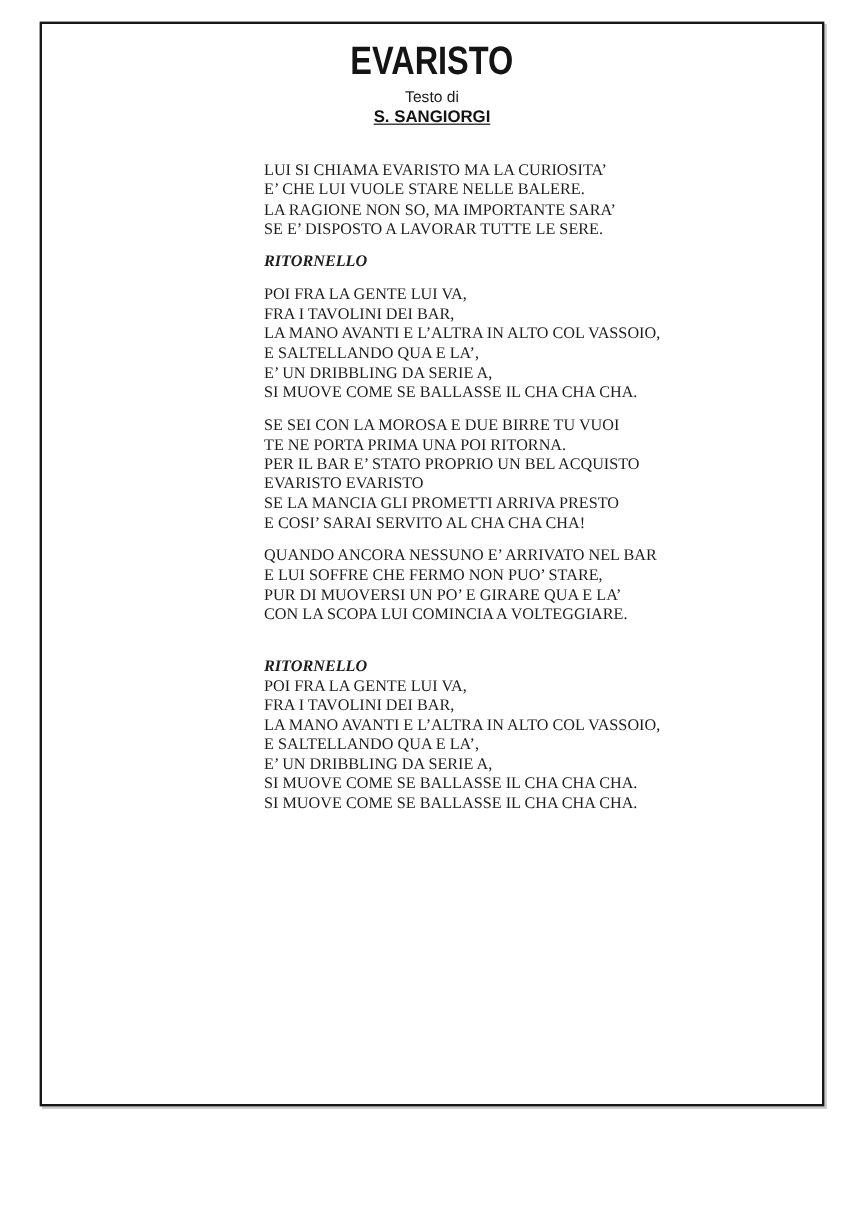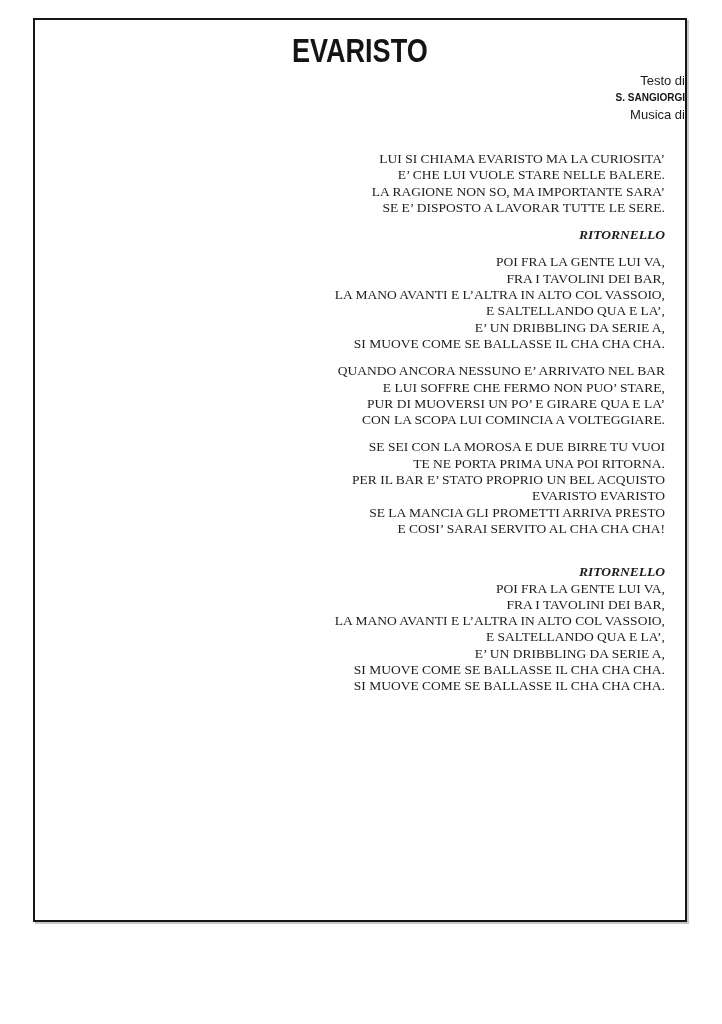--- a/index.html
+++ b/index.html
@@ -40,41 +40,40 @@
     color: #141414;
   }
   .title .squeeze {
     display: inline-block;
     transform: scaleX(0.82);
     transform-origin: 50% 50%;
   }
   .credits {
     margin-top: 2px;
     font-family: "Liberation Sans", sans-serif;
-    text-align: right;
   }
   .credit-label {
     font-size: 13px;
     line-height: 17px;
     font-weight: normal;
     color: #1c1c1c;
   }
   .credit-name {
-    font-size: 10px;
+    font-size: 14px;
     line-height: 17px;
     font-weight: bold;
     color: #141414;
+    text-decoration: underline;
   }
   .lyrics {
     margin: 28px 20px 0 185px;
     font-family: "Liberation Serif", serif;
     font-size: 13.5px;
     line-height: 16.3px;
     color: #1d1d1d;
-    text-align: right;
   }
   .stanza {
     margin: 0 0 11px 0;
     white-space: pre-line;
   }
   .stanza.final-gap {
     margin-top: 27px;
   }
   .ritornello-label {
     display: block;
@@ -88,51 +87,50 @@
 <div class="canvas">
   <div class="page">
 
     <div class="header">
       <div class="title">
         <span class="squeeze">EVARISTO</span>
       </div>
       <div class="credits">
         <div class="credit-label">Testo di</div>
         <div class="credit-name">S. SANGIORGI</div>
-        <div class="credit-label">Musica di</div>
       </div>
     </div>
 
     <div class="lyrics">
       <p class="stanza"><span>LUI SI CHIAMA EVARISTO MA LA CURIOSITA’
 E’ CHE LUI VUOLE STARE NELLE BALERE.
 LA RAGIONE NON SO, MA IMPORTANTE SARA’
 SE E’ DISPOSTO A LAVORAR TUTTE LE SERE.</span></p>
 
 
       <p class="stanza"><span class="ritornello-label">RITORNELLO</span></p>
 
       <p class="stanza"><span>POI FRA LA GENTE LUI VA,
 FRA I TAVOLINI DEI BAR,
 LA MANO AVANTI E L’ALTRA IN ALTO COL VASSOIO,
 E SALTELLANDO QUA E LA’,
 E’ UN DRIBBLING DA SERIE A,
 SI MUOVE COME SE BALLASSE IL CHA CHA CHA.</span></p>
 
-      <p class="stanza"><span>QUANDO ANCORA NESSUNO E’ ARRIVATO NEL BAR
-E LUI SOFFRE CHE FERMO NON PUO’ STARE,
-PUR DI MUOVERSI UN PO’ E GIRARE QUA E LA’
-CON LA SCOPA LUI COMINCIA A VOLTEGGIARE.</span></p>
-
       <p class="stanza"><span>SE SEI CON LA MOROSA E DUE BIRRE TU VUOI
 TE NE PORTA PRIMA UNA POI RITORNA.
 PER IL BAR E’ STATO PROPRIO UN BEL ACQUISTO
 EVARISTO EVARISTO
 SE LA MANCIA GLI PROMETTI ARRIVA PRESTO
 E COSI’ SARAI SERVITO AL CHA CHA CHA!</span></p>
+
+      <p class="stanza"><span>QUANDO ANCORA NESSUNO E’ ARRIVATO NEL BAR
+E LUI SOFFRE CHE FERMO NON PUO’ STARE,
+PUR DI MUOVERSI UN PO’ E GIRARE QUA E LA’
+CON LA SCOPA LUI COMINCIA A VOLTEGGIARE.</span></p>
 
       <p class="stanza final-gap"><span class="ritornello-label">RITORNELLO</span><span>POI FRA LA GENTE LUI VA,
 FRA I TAVOLINI DEI BAR,
 LA MANO AVANTI E L’ALTRA IN ALTO COL VASSOIO,
 E SALTELLANDO QUA E LA’,
 E’ UN DRIBBLING DA SERIE A,
 SI MUOVE COME SE BALLASSE IL CHA CHA CHA.
 SI MUOVE COME SE BALLASSE IL CHA CHA CHA.</span></p>
     </div>
 

